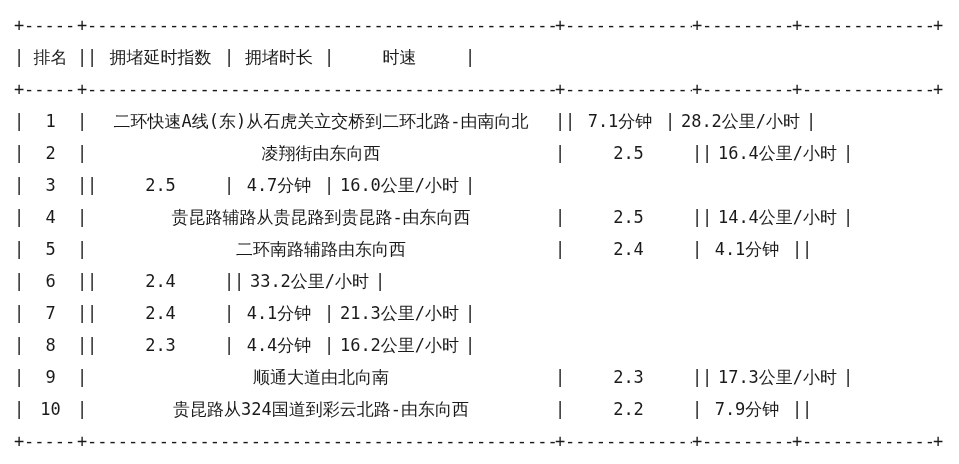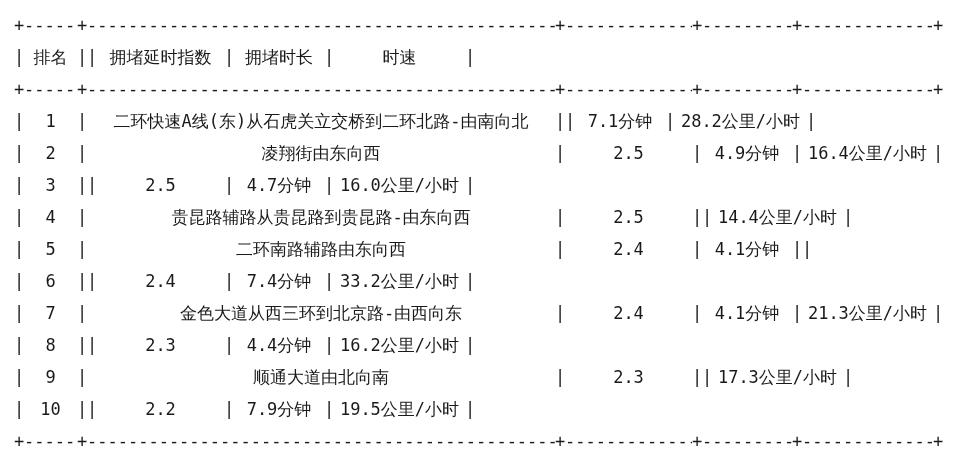--- a/index.html
+++ b/index.html
@@ -102,21 +102,20 @@
       <span class="sep">|</span>
     </div>
     <div class="line">
       <span class="sep">|</span>
       <div class="cell col-rank">2</div>
       <span class="sep">|</span>
       <div class="cell col-road">凌翔街由东向西</div>
       <span class="sep">|</span>
       <div class="cell col-index">2.5</div>
       <span class="sep">|</span>
-      <div class="cell col-duration">4.9分钟</div>
       <span class="sep">|</span>
       <div class="cell col-speed">16.4公里/小时</div>
       <span class="sep">|</span>
     </div>
     <div class="line">
       <span class="sep">|</span>
       <div class="cell col-rank">3</div>
       <span class="sep">|</span>
       <span class="sep">|</span>
       <div class="cell col-index">2.5</div>
@@ -150,30 +149,28 @@
       <span class="sep">|</span>
       <span class="sep">|</span>
     </div>
     <div class="line">
       <span class="sep">|</span>
       <div class="cell col-rank">6</div>
       <span class="sep">|</span>
       <span class="sep">|</span>
       <div class="cell col-index">2.4</div>
       <span class="sep">|</span>
-      <div class="cell col-duration">7.4分钟</div>
       <span class="sep">|</span>
       <div class="cell col-speed">33.2公里/小时</div>
       <span class="sep">|</span>
     </div>
     <div class="line">
       <span class="sep">|</span>
       <div class="cell col-rank">7</div>
       <span class="sep">|</span>
-      <div class="cell col-road">金色大道从西三环到北京路-由西向东</div>
       <span class="sep">|</span>
       <div class="cell col-index">2.4</div>
       <span class="sep">|</span>
       <div class="cell col-duration">4.1分钟</div>
       <span class="sep">|</span>
       <div class="cell col-speed">21.3公里/小时</div>
       <span class="sep">|</span>
     </div>
     <div class="line">
       <span class="sep">|</span>
@@ -196,26 +193,26 @@
       <div class="cell col-index">2.3</div>
       <span class="sep">|</span>
       <span class="sep">|</span>
       <div class="cell col-speed">17.3公里/小时</div>
       <span class="sep">|</span>
     </div>
     <div class="line">
       <span class="sep">|</span>
       <div class="cell col-rank">10</div>
       <span class="sep">|</span>
+      <div class="cell col-road">贵昆路从324国道到彩云北路-由东向西</div>
       <span class="sep">|</span>
       <div class="cell col-index">2.2</div>
       <span class="sep">|</span>
       <div class="cell col-duration">7.9分钟</div>
       <span class="sep">|</span>
-      <div class="cell col-speed">19.5公里/小时</div>
       <span class="sep">|</span>
     </div>
     <div class="line">
       <span class="sep">+</span>
       <div class="cell col-rank dash">----------------------------------------------------------------------------------------------------</div>
       <span class="sep">+</span>
       <div class="cell col-road dash">----------------------------------------------------------------------------------------------------</div>
       <span class="sep">+</span>
       <div class="cell col-index dash">----------------------------------------------------------------------------------------------------</div>
       <span class="sep">+</span>

